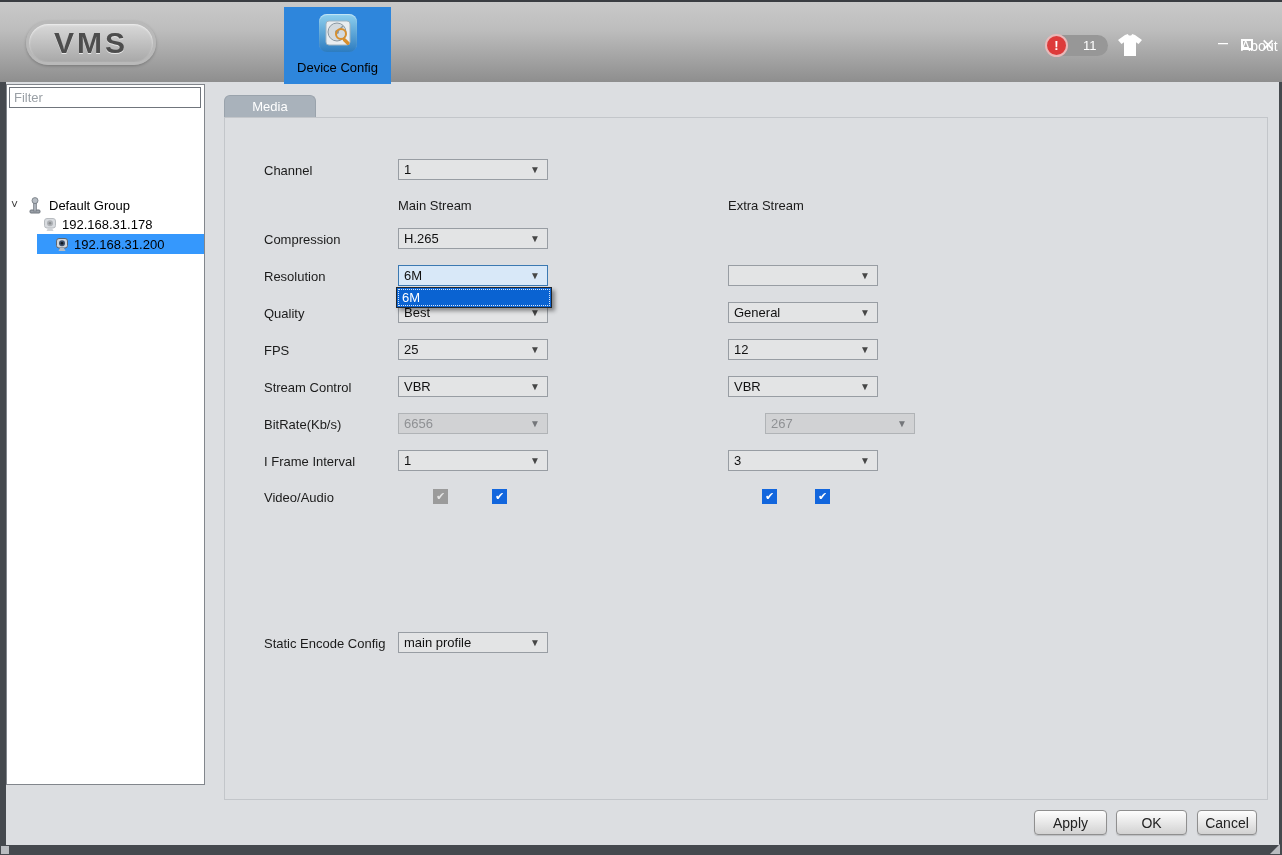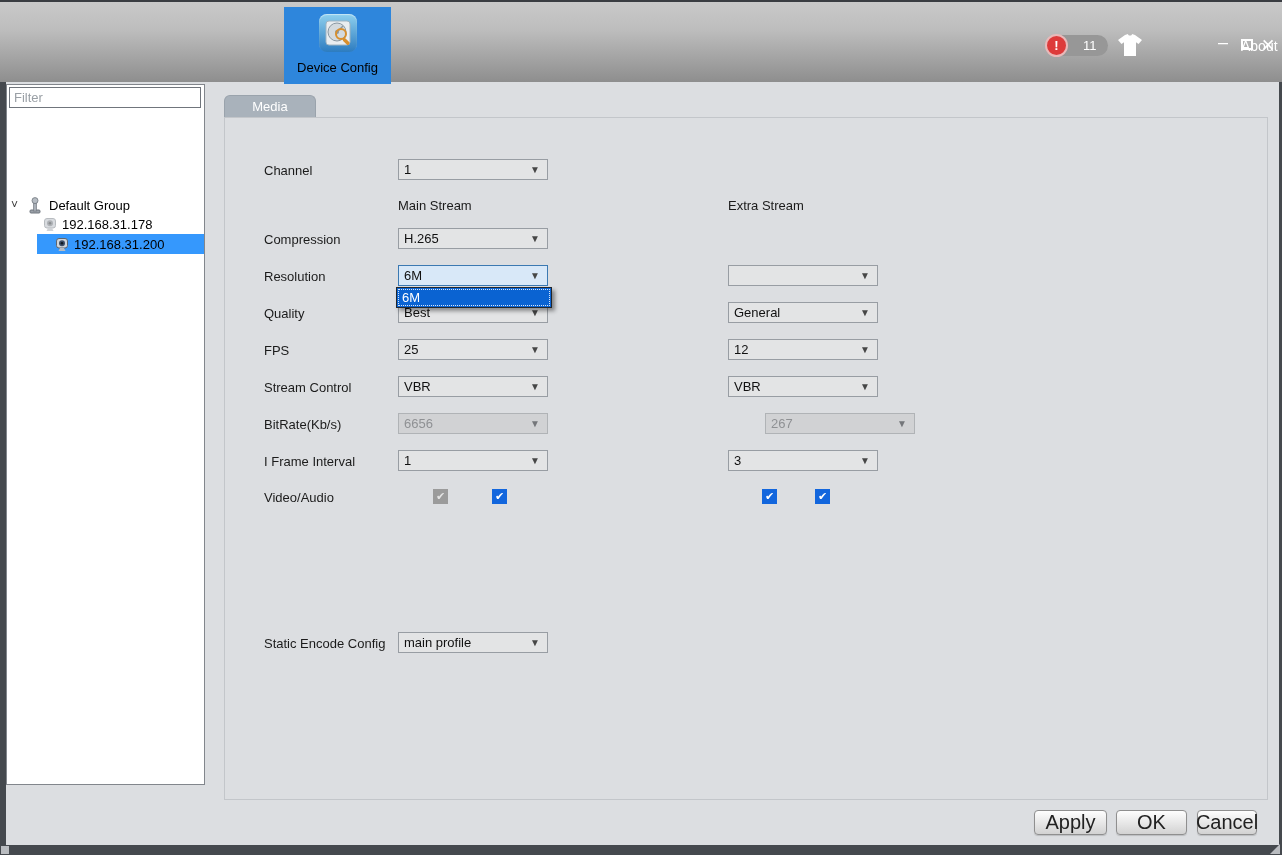--- a/index.html
+++ b/index.html
@@ -77,30 +77,31 @@
     border:1px solid #23272b;box-shadow:3px 3px 4px rgba(0,0,0,.4);z-index:5;}
   .dd-item{height:19px;background:#0a63d2;color:#fff;font-size:13px;line-height:19px;
     padding-left:5px;outline:1px dotted #d8e6f8;outline-offset:-2px;cursor:pointer;}
 
   .cb{position:absolute;width:15px;height:15px;display:flex;align-items:center;
     justify-content:center;font-size:11px;cursor:pointer;color:#fff;}
   .cb.blue{background:#1266dd;}
   .cb.gray{background:#9b9b9b;color:#e4e4e4;}
 
   .btn{position:absolute;height:25px;border:1px solid #8f8f8f;border-radius:4px;
-    background:linear-gradient(#fefefe,#d2d2d2);font-size:20px;color:#222;
+    background:linear-gradient(#fefefe,#d2d2d2);font-size:14px;color:#222;
     display:flex;align-items:center;justify-content:center;cursor:pointer;
     box-shadow:0 1px 1px rgba(0,0,0,.15);}
 </style>
 </head>
 <body>
 
 <div class="window">
 
   <div class="topbar">
+    <div class="logo">VMS</div>
 
 
     <div class="nav-item nav-device">
       <div class="nav-icon device-icon">
         <svg width="38" height="38" viewBox="0 0 38 38">
           <rect x="7" y="7" width="24" height="24" rx="3" fill="#e9edf0" stroke="#9fb3c0"></rect>
           <circle cx="18" cy="18" r="9" fill="#d4dade" stroke="#8a98a2"></circle>
           <circle cx="18" cy="18" r="2" fill="#8a98a2"></circle>
           <path d="M18 18 L24 12" stroke="#8a98a2" stroke-width="1.5"></path>
           <circle cx="22" cy="20" r="5" fill="none" stroke="#d88f2d" stroke-width="2"></circle>

